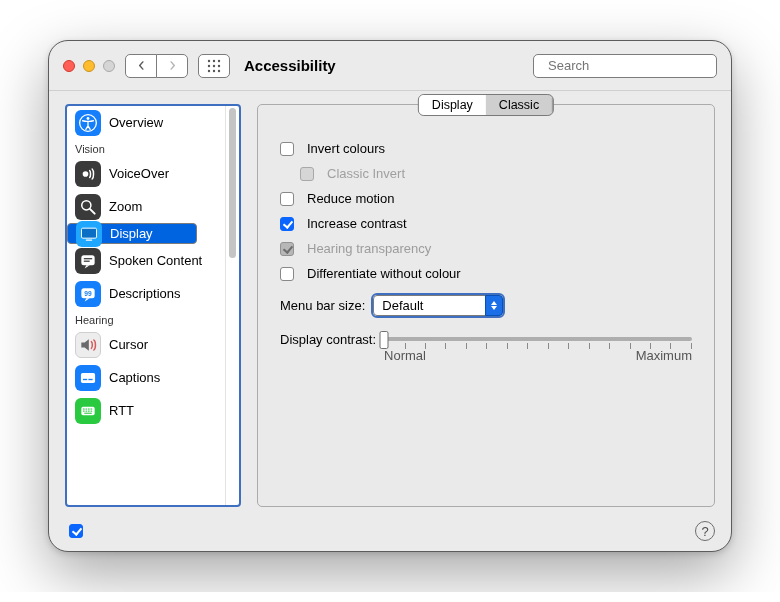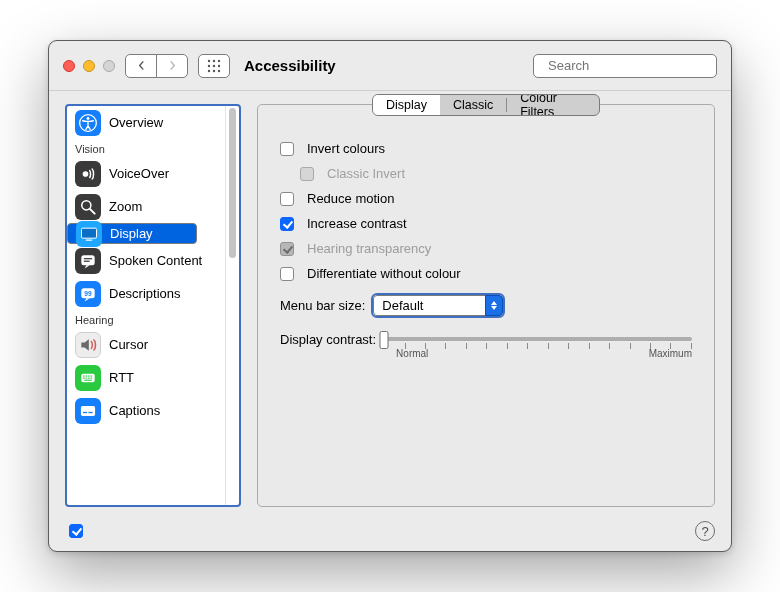--- a/index.html
+++ b/index.html
@@ -11,21 +11,21 @@
     --blue:#0064e1;
     --blue-focus:#2560c4;
     --text:#000;
     --muted:#8e8e8e;
     --panel:#e2e2e2;
   }
   .window{
     width:684px;height:512px;
     margin:40px auto;
     background:var(--win-bg);
-    border-radius:9px;
+    border-radius:20px;
     border:1px solid #5c5c5c;
     box-shadow:0 22px 60px rgba(0,0,0,.35),0 2px 6px rgba(0,0,0,.15);
     display:flex;flex-direction:column;
     overflow:hidden;
   }
   
   .toolbar{
     height:50px;flex:0 0 50px;
     border-bottom:1px solid #cfcfcf;
     display:flex;align-items:center;gap:10px;
@@ -117,21 +117,21 @@
   .sel .arr::after{border-top:4px solid #fff}
   
   .slide-row{display:flex;align-items:flex-start;gap:8px;margin-top:16px}
   .slider{
     flex:1;position:relative;height:28px;
   }
   .track{position:absolute;top:5px;left:0;right:0;height:4px;background:#aeaeae;border-radius:2px}
   .ticks{position:absolute;top:11px;left:0;right:0;height:6px;display:flex;justify-content:space-between}
   .ticks i{width:1px;height:6px;background:#8a8a8a;display:block}
   .knob{position:absolute;top:-1px;left:0;width:9px;height:18px;background:#fff;border:1px solid #6f6f6f;border-radius:2px;transform:translateX(-50%)}
-  .slabels{position:absolute;top:16px;left:12px;right:0;display:flex;justify-content:space-between;font-size:10px;color:#555}
+  .slabels{position:absolute;top:16px;left:0;right:0;display:flex;justify-content:space-between;font-size:13px;color:#555}
   
   .footer{display:flex;align-items:center;gap:8px;font-size:13px;padding-top:4px}
   .help{
     width:20px;height:20px;border:1.5px solid #6d6d6d;border-radius:50%;
     display:flex;align-items:center;justify-content:center;font-size:13px;color:#4d4d4d;cursor:pointer;font-weight:500;
   }
 </style>
 </head>
 <body>
 
@@ -250,60 +250,59 @@
           <div class="srow">
             <div class="sic" style="background:#ededed;border:1px solid #cfcfcf">
               <svg viewBox="0 0 24 24">
                   <path d="M4 9v6h4l5 4V5l-5 4z" fill="#6a6a6a"></path>
                   <path d="M16 8c1.6 1.2 1.6 6.8 0 8M19 6c2.6 1.8 2.6 10.2 0 12" stroke="#d65a5a" stroke-width="1.8" fill="none" stroke-linecap="round"></path>
                 </svg>
             </div>
             <span>Cursor</span>
           </div>
           <div class="srow">
+            <div class="sic" style="background:#157efb">
+              <svg viewBox="0 0 24 24">
+                  <rect x="3.5" y="6" width="17" height="12" rx="2" fill="#fff"></rect>
+                  <rect x="6" y="13" width="5" height="1.6" fill="#157efb"></rect>
+                  <rect x="12.5" y="13" width="5" height="1.6" fill="#157efb"></rect>
+                </svg>
+            </div>
+            <span>Captions</span>
+          </div>
+          <div class="srow">
             <div class="sic" style="background:#29c940">
               <svg viewBox="0 0 24 24">
                   <rect x="4" y="7" width="16" height="10" rx="2" fill="#fff"></rect>
                   <g fill="#29c940">
                     <rect x="6" y="9" width="2" height="1.3"></rect>
                     <rect x="9" y="9" width="2" height="1.3"></rect>
                     <rect x="12" y="9" width="2" height="1.3"></rect>
                     <rect x="15" y="9" width="2" height="1.3"></rect>
                     <rect x="6" y="11.5" width="2" height="1.3"></rect>
                     <rect x="9" y="11.5" width="2" height="1.3"></rect>
                     <rect x="12" y="11.5" width="2" height="1.3"></rect>
                     <rect x="15" y="11.5" width="2" height="1.3"></rect>
                     <rect x="7.5" y="14" width="9" height="1.3"></rect>
                   </g>
                 </svg>
             </div>
             <span>RTT</span>
           </div>
-          <div class="srow">
-            <div class="sic" style="background:#157efb">
-              <svg viewBox="0 0 24 24">
-                  <rect x="3.5" y="6" width="17" height="12" rx="2" fill="#fff"></rect>
-                  <rect x="6" y="13" width="5" height="1.6" fill="#157efb"></rect>
-                  <rect x="12.5" y="13" width="5" height="1.6" fill="#157efb"></rect>
-                </svg>
-            </div>
-            <span>Captions</span>
-          </div>
         </div>
         <div class="scrolltrack">
           <div class="scrollthumb"></div>
         </div>
       </div>
 
       <div class="panel">
         <div class="seg">
           <div class="t act">Display</div>
           <div class="t">Classic</div>
           <div class="sep"></div>
-          <div class="t">Colour Filters</div>
         </div>
 
         <label class="ck">
           <input type="checkbox" class="fake" style="">
           <span>Invert colours</span>
         </label>
         <label class="ck ind">
           <input type="checkbox" class="fake" disabled="" style="">
           <span>Classic Invert</span>
         </label>

